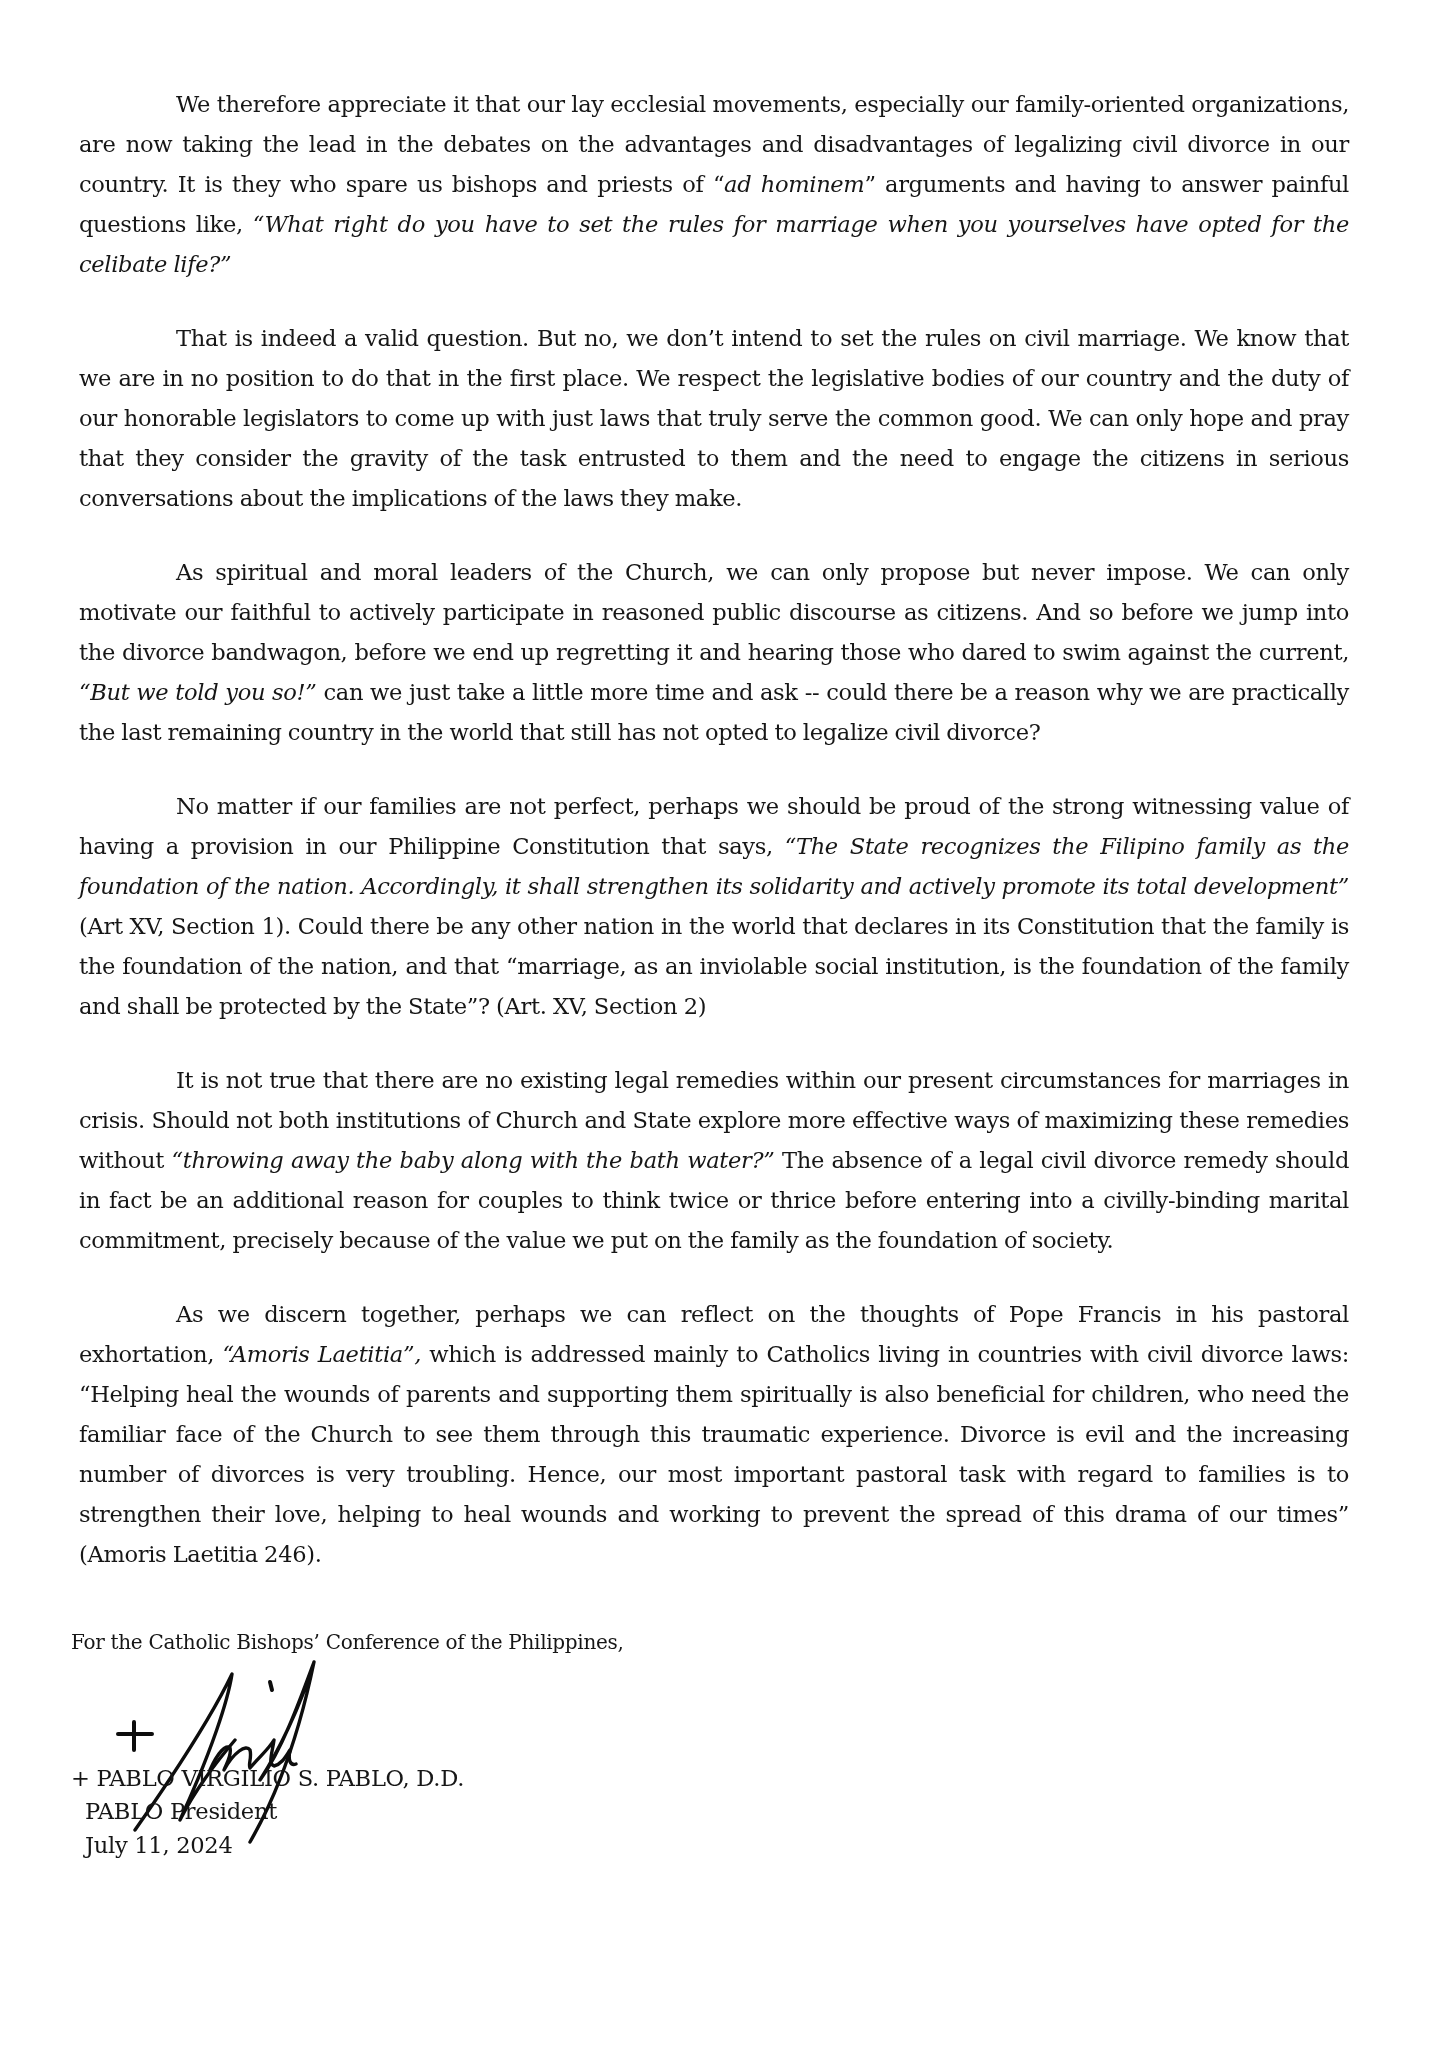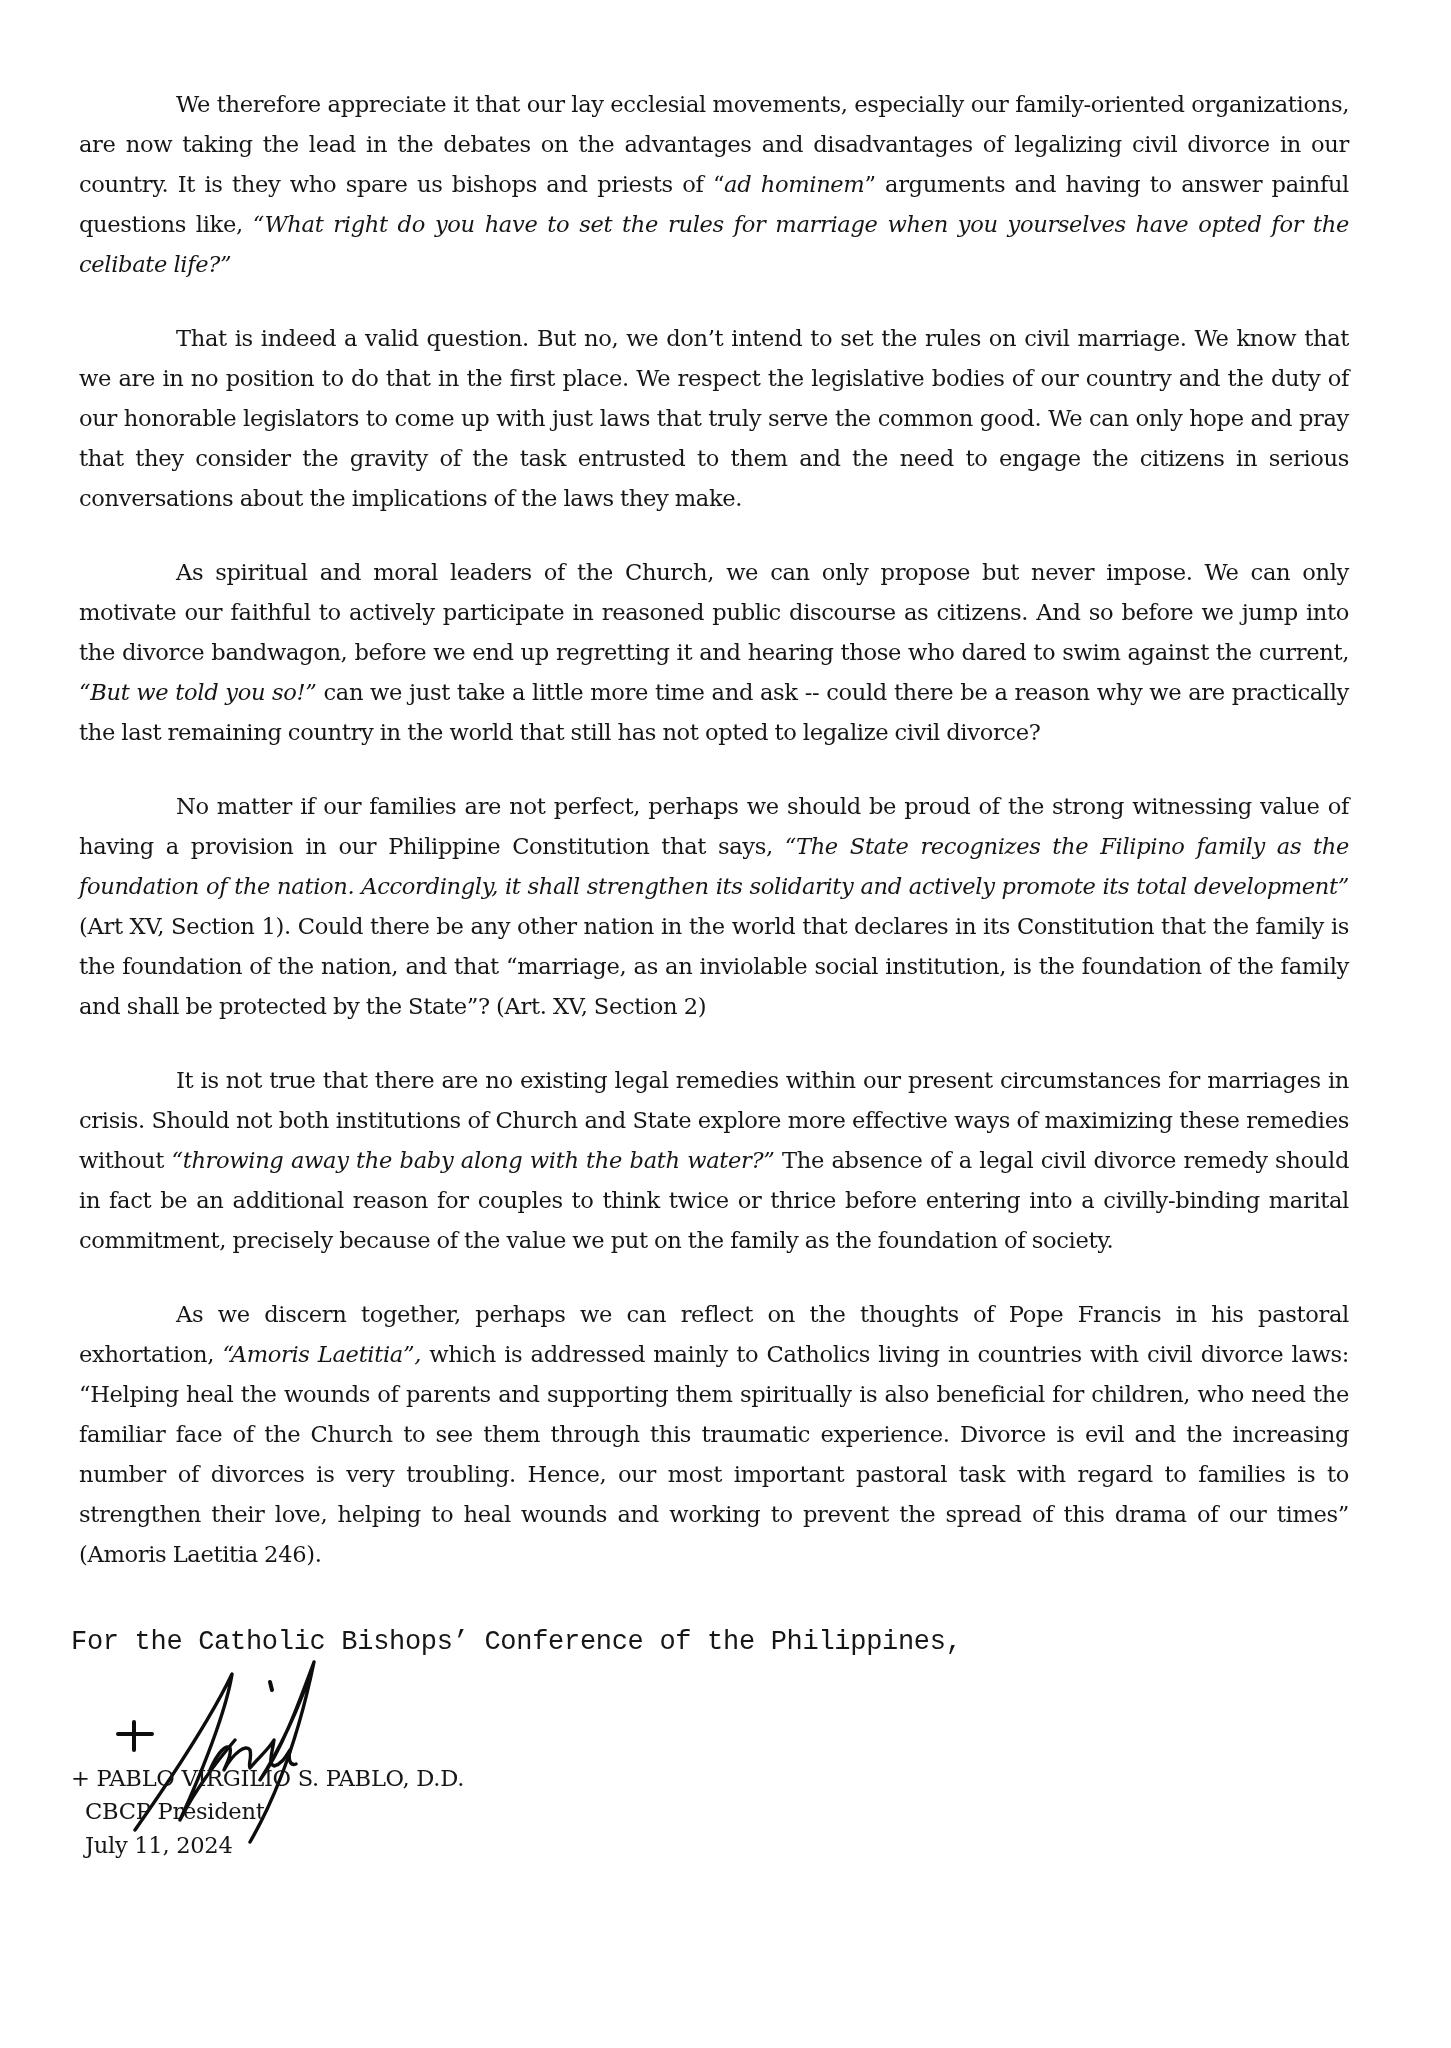--- a/index.html
+++ b/index.html
@@ -30,25 +30,24 @@
     letter-spacing: -0.35px;
     word-spacing: -0.5px;
   }
   .para em {
     font-style: italic;
   }
   .closing {
     position: absolute;
     left: 71px;
     top: 1626px;
-    font-size: 27px;
+    font-size: 20px;
     line-height: 33.6px;
     letter-spacing: -0.3px;
     margin: 0;
-    font-family: Liberation Mono, monospace;
   }
   .sig-block {
     position: absolute;
     left: 71px;
     top: 1762px;
     font-size: 22.6px;
     line-height: 33.4px;
     letter-spacing: -0.3px;
   }
   .sig-block .sig-line { display: block; white-space: nowrap; }
@@ -85,15 +84,15 @@
     <path d="M110 110 C118 92 126 84 130 88 C132 96 126 104 124 110 C134 92 146 84 150 90 C152 98 148 104 150 108 C160 96 168 90 174 80 C172 94 168 104 174 106 C182 104 186 96 190 90 C188 100 190 106 196 104"></path>
 
     <path d="M214 2 C200 40 182 90 160 120 C178 92 200 48 214 2 C200 70 180 130 150 182"></path>
 
     <path d="M170 22 L172 30" stroke-width="4"></path>
   </g>
 </svg>
 
 <div class="sig-block">
   <span class="sig-line">+ PABLO VIRGILIO S. PABLO, D.D.</span>
-  <span class="sig-line indent">CBCP President</span>
+  <span class="sig-line indent">PABLO President</span>
   <span class="sig-line indent">July 11, 2024</span>
 </div>
 
 </body></html>

